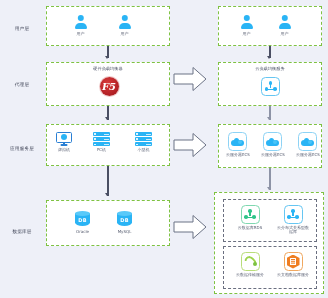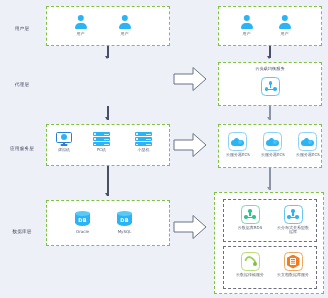--- a/index.html
+++ b/index.html
@@ -221,20 +221,28 @@
       <div class="person">
           <div class="head"></div>
           <div class="body"></div>
         </div>
       <div class="cap">用户</div>
     </div>
   </div>
   <div class="vline" style="left:107.4px;top:46px;height:12px;"></div>
   <div class="vhead" style="left:105.2px;top:56px;"></div>
 
+  <div class="panel" style="left:46px;top:62px;width:124px;height:44px;">
+    <div class="panel-title">硬件负载均衡器</div>
+    <div class="cell" style="left:52.5px;top:14px;">
+      <div class="f5">
+          <span>F5</span>
+        </div>
+    </div>
+  </div>
   <div class="vline" style="left:107.4px;top:106px;height:14px;"></div>
   <div class="vhead" style="left:105.2px;top:117px;"></div>
 
   <div class="panel" style="left:46px;top:124px;width:124px;height:42px;">
     <div class="cell" style="left:9px;top:7px;">
       <div class="monitor">
         <div class="scr">
             <div class="glob"></div>
           </div>
           <div class="neck"></div>

